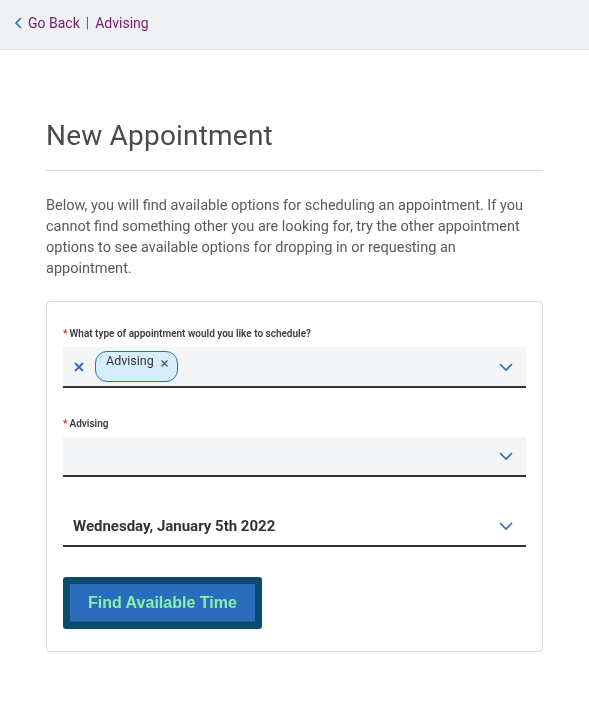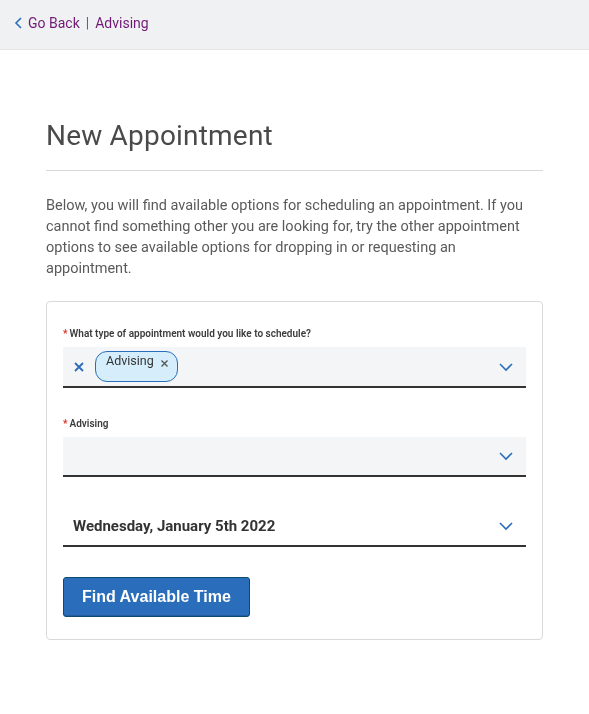--- a/index.html
+++ b/index.html
@@ -126,22 +126,22 @@
     .date-control .chev-down {
       position: absolute;
       right: 12px;
       top: 50%;
       transform: translateY(-50%);
       color: #2a6ebb;
       display: inline-flex;
     }
     .primary-btn {
       background: #2a6ebb;
-      color: #ffffff;
-      border: 1px solid #0c4a6e;
+      color: #86efac;
+      border: 7px solid #0c4a6e;
       border-radius: 3px;
       font-size: 16px;
       font-weight: 600;
       padding: 10px 18px;
       cursor: pointer;
       box-shadow: inset 0 -1px 0 rgba(0,0,0,0.15);
     }
   </style>
 </head>
 <body>

